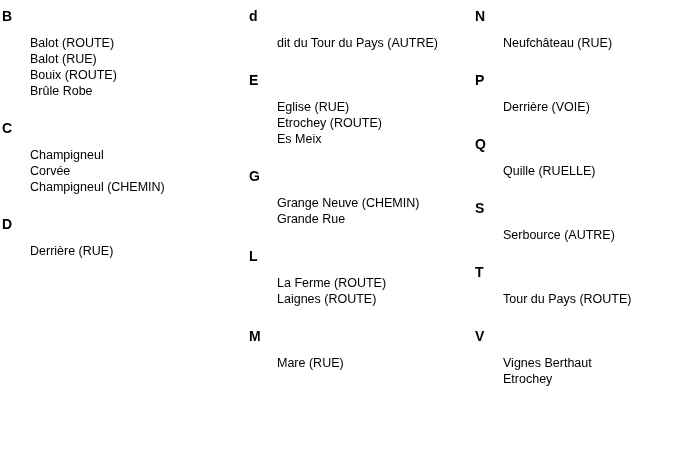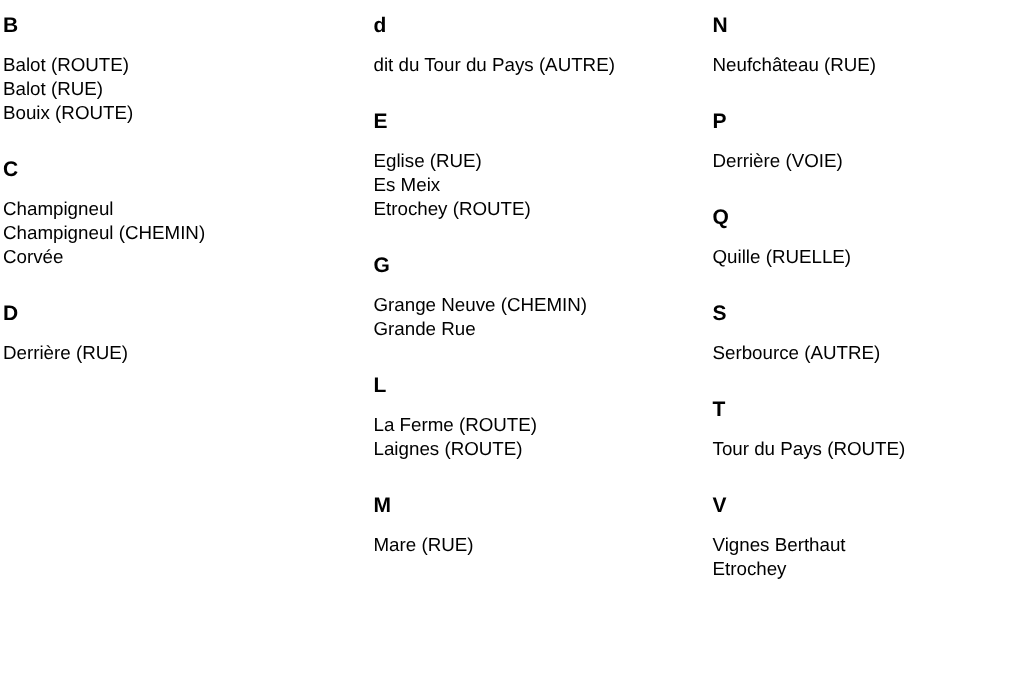--- a/index.html
+++ b/index.html
@@ -49,66 +49,68 @@
   }
   .entry-list {
     list-style: none;
     margin: 0 0 21px 0;
     padding: 0;
   }
   .entry {
     font-size: 12.5px;
     line-height: 16px;
     white-space: nowrap;
+    margin-left: 28px;
   }
   
   .column-2 .group:first-child .group-letter { margin-bottom: 11px; }
   .column-3 .group:first-child .group-letter { margin-bottom: 11px; }
 </style>
 </head>
 <body>
 
 <div class="index-container">
   <div class="column column-1">
       <div class="group">
         <div class="group-letter">B</div>
         <ul class="entry-list">
           <li class="entry">Balot (ROUTE)</li>
           <li class="entry">Balot (RUE)</li>
           <li class="entry">Bouix (ROUTE)</li>
+          <li class="entry">Brûle Robe</li>
         </ul>
       </div>
       <div class="group">
         <div class="group-letter">C</div>
         <ul class="entry-list">
           <li class="entry">Champigneul</li>
+          <li class="entry">Corvée</li>
           <li class="entry">Champigneul (CHEMIN)</li>
-          <li class="entry">Corvée</li>
         </ul>
       </div>
       <div class="group">
         <div class="group-letter">D</div>
         <ul class="entry-list">
           <li class="entry">Derrière (RUE)</li>
         </ul>
       </div>
     </div>
   <div class="column column-2">
       <div class="group">
         <div class="group-letter">d</div>
         <ul class="entry-list">
           <li class="entry">dit du Tour du Pays (AUTRE)</li>
         </ul>
       </div>
       <div class="group">
         <div class="group-letter">E</div>
         <ul class="entry-list">
           <li class="entry">Eglise (RUE)</li>
+          <li class="entry">Etrochey (ROUTE)</li>
           <li class="entry">Es Meix</li>
-          <li class="entry">Etrochey (ROUTE)</li>
         </ul>
       </div>
       <div class="group">
         <div class="group-letter">G</div>
         <ul class="entry-list">
           <li class="entry">Grange Neuve (CHEMIN)</li>
           <li class="entry">Grande Rue</li>
         </ul>
       </div>
       <div class="group">

